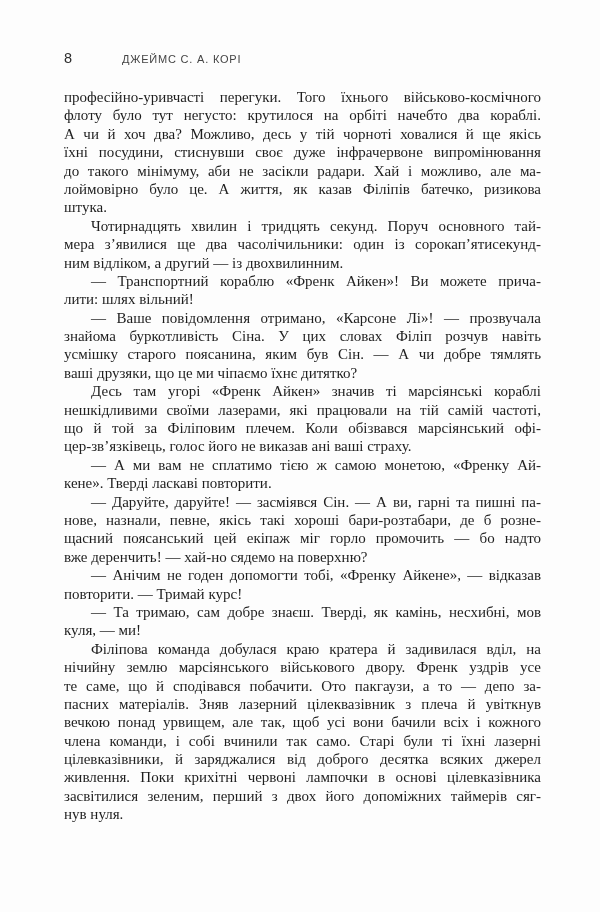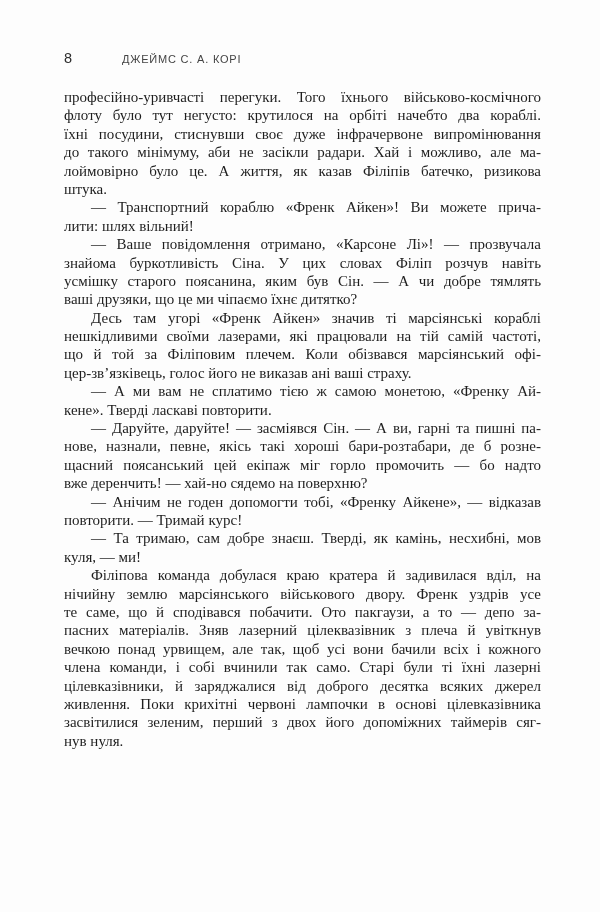--- a/index.html
+++ b/index.html
@@ -73,24 +73,30 @@
 <div class="page">
   <div class="running-head">
     <span class="page-number">8</span>
     <span class="running-title">ДЖЕЙМС С. А. КОРІ</span>
   </div>
 
   <main class="text-body" id="text-body">
       <div class="para">
         <div class="line first">професійно-уривчасті перегуки. Того їхнього військово-космічного</div>
         <div class="line">флоту було тут негусто: крутилося на орбіті начебто два кораблі.</div>
+        <div class="line">А чи й хоч два? Можливо, десь у тій чорноті ховалися й ще якісь</div>
         <div class="line">їхні посудини, стиснувши своє дуже інфрачервоне випромінювання</div>
         <div class="line">до такого мінімуму, аби не засікли радари. Хай і можливо, але ма-</div>
         <div class="line">лоймовірно було це. А життя, як казав Філіпів батечко, ризикова</div>
         <div class="line last">штука.</div>
+      </div>
+      <div class="para indent">
+        <div class="line first">Чотирнадцять хвилин і тридцять секунд. Поруч основного тай-</div>
+        <div class="line">мера з’явилися ще два часолічильники: один із сорокап’ятисекунд-</div>
+        <div class="line last">ним відліком, а другий — із двохвилинним.</div>
       </div>
       <div class="para indent">
         <div class="line first">— Транспортний кораблю «Френк Айкен»! Ви можете прича-</div>
         <div class="line last">лити: шлях вільний!</div>
       </div>
       <div class="para indent">
         <div class="line first">— Ваше повідомлення отримано, «Карсоне Лі»! — прозвучала</div>
         <div class="line">знайома буркотливість Сіна. У цих словах Філіп розчув навіть</div>
         <div class="line">усмішку старого поясанина, яким був Сін. — А чи добре тямлять</div>
         <div class="line last">ваші друзяки, що це ми чіпаємо їхнє дитятко?</div>

